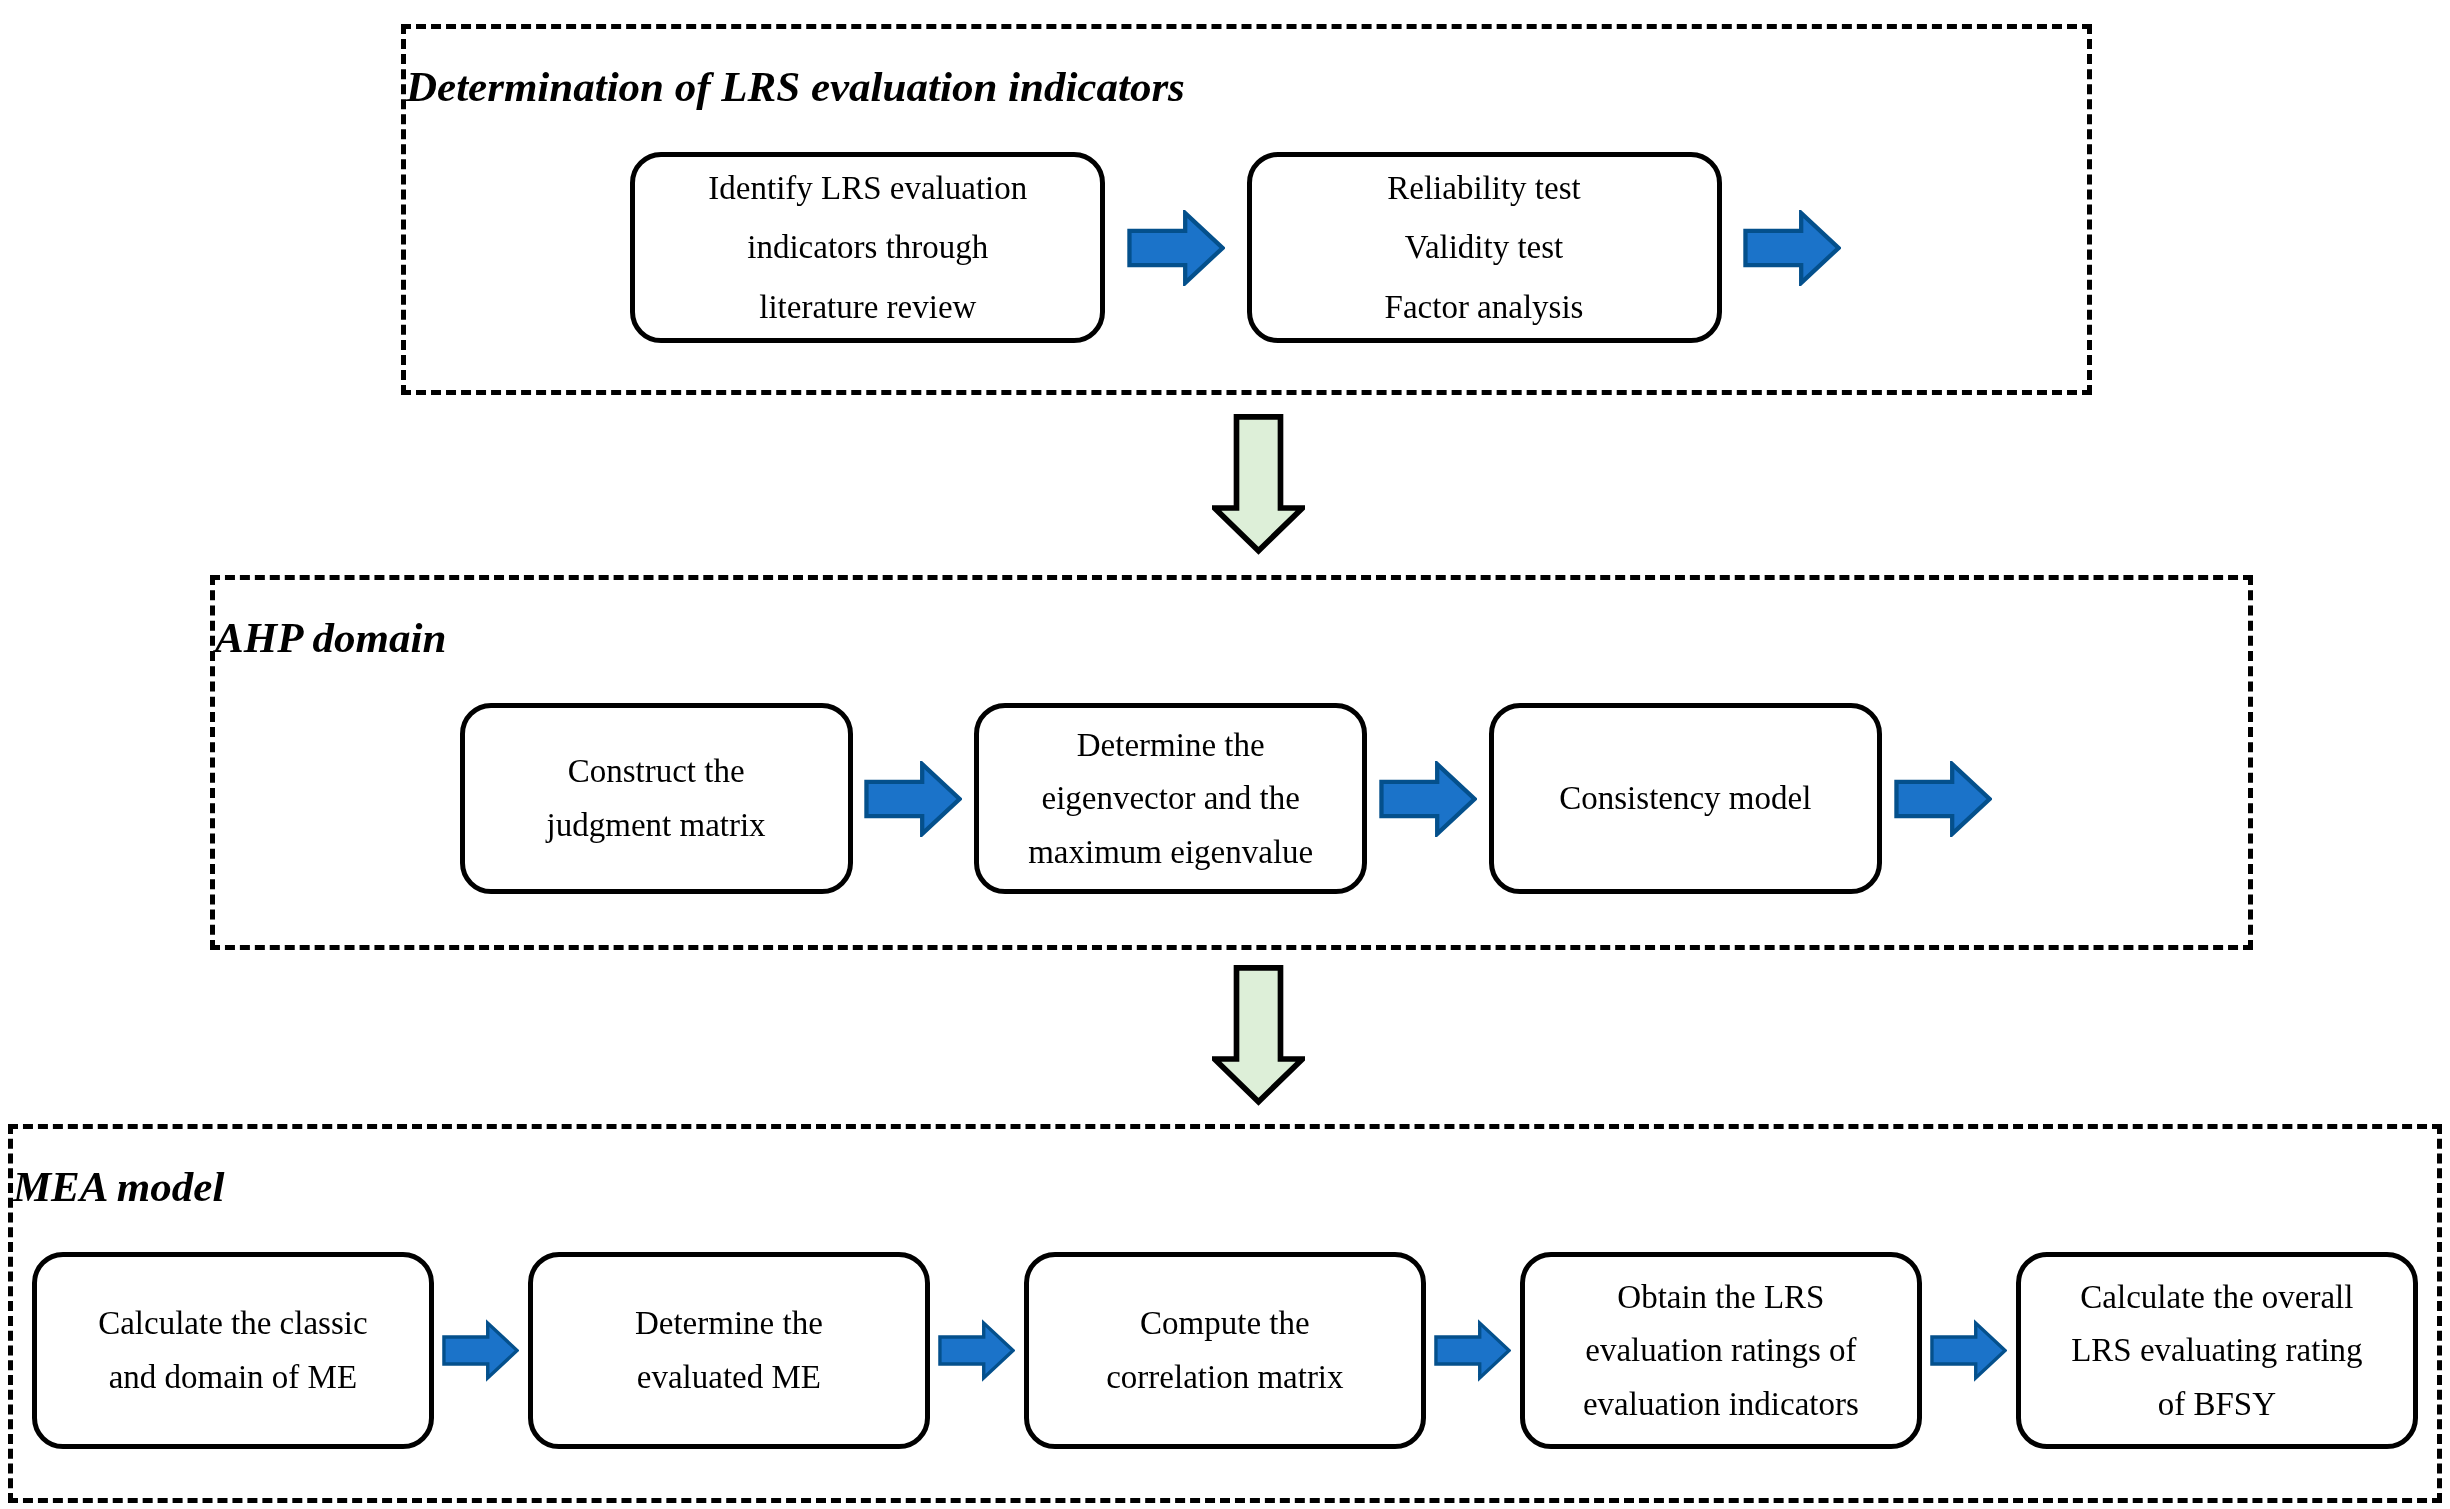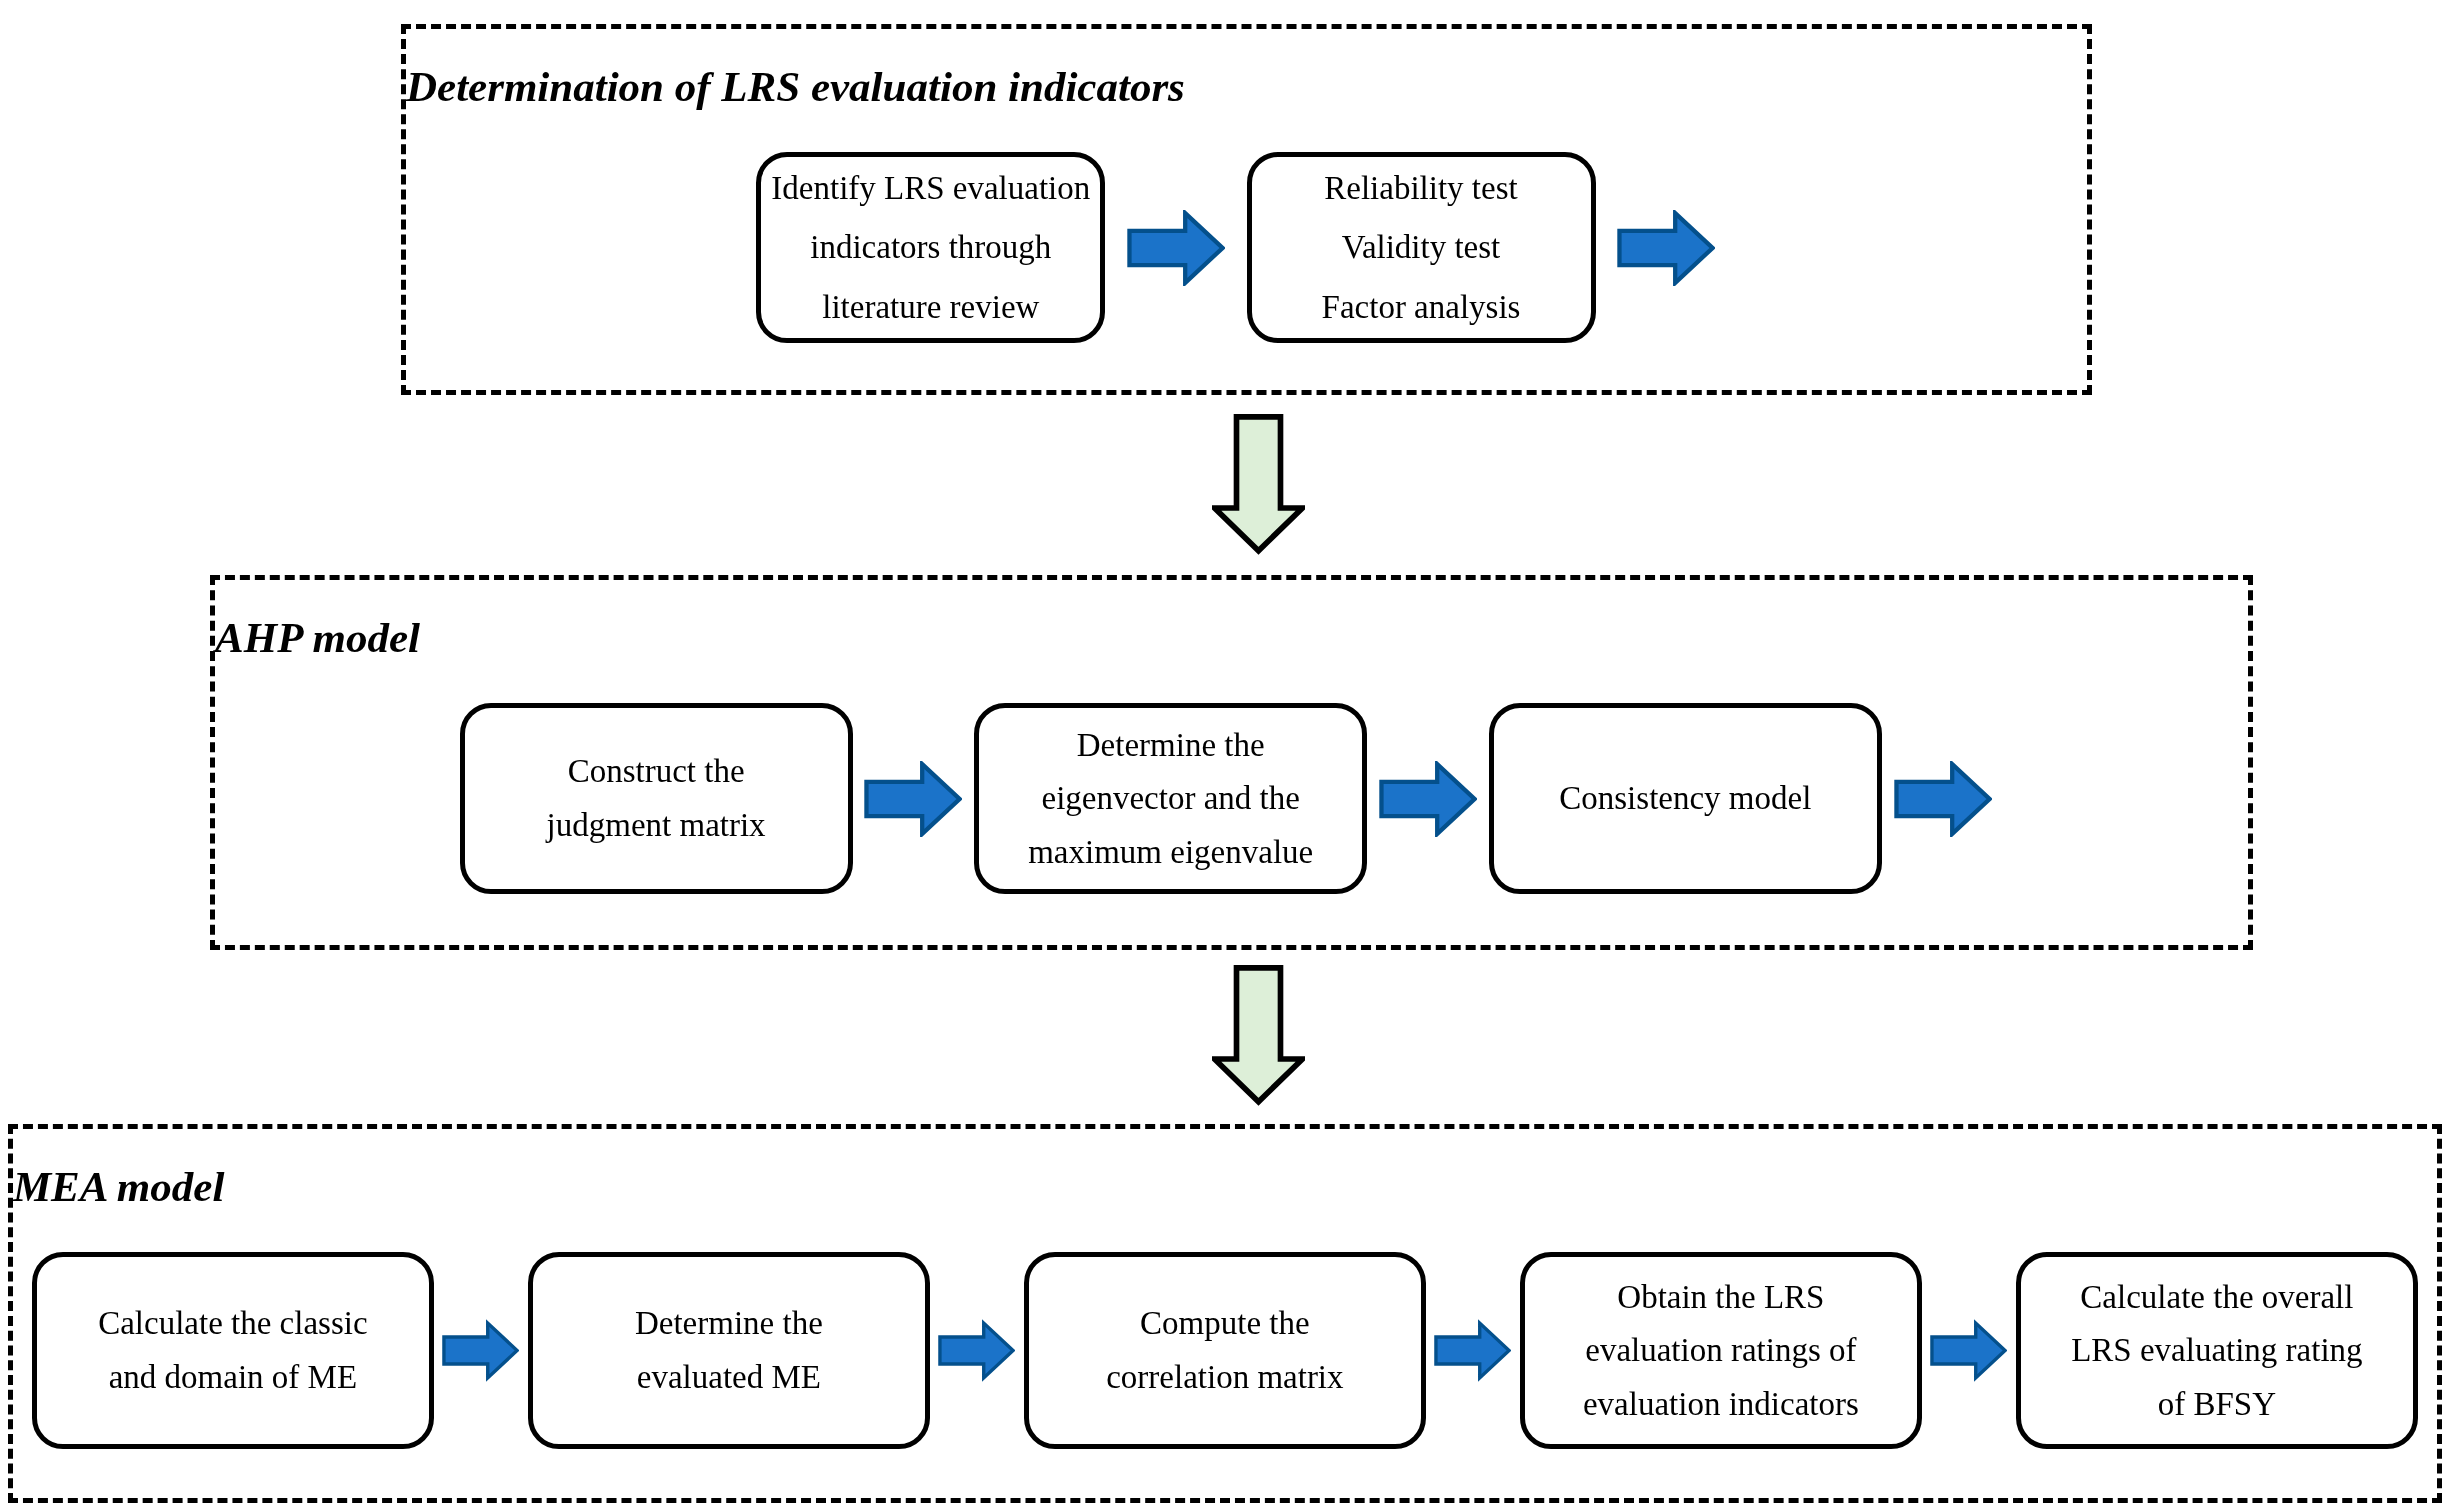--- a/index.html
+++ b/index.html
@@ -48,21 +48,21 @@
     border: 5.2px solid var(--ink);
     border-radius: 31px;
     background: var(--bg);
     display: flex;
     align-items: center;
     justify-content: center;
     text-align: center;
     font-size: 33px;
     white-space: pre-line;
   }
-  .sec1 .step { width: 349px; height: 191px; line-height: 1.8; }
+  .sec1 .step { width: 475px; height: 191px; line-height: 1.8; }
   .sec2 .step { width: 393px; height: 191px; line-height: 1.62; }
   .sec3 .step { width: 402px; height: 197px; line-height: 1.62; }
 
   .h-arrow { display: flex; align-items: center; flex: 0 0 auto; }
   .sec1 .h-arrow { margin: 0 21.6px; }
   .sec2 .h-arrow { margin: 0 11.8px; }
   .sec3 .h-arrow { margin: 0 8.5px; }
   .h-arrow svg { width: 98px; height: 76px; display: block; }
   .sec3 .h-arrow svg { width: 77px; height: 63px; }
 
@@ -111,21 +111,21 @@
     </div>
   </div>
 
   <div class="v-arrow v-arrow-1">
     <svg viewBox="0 0 148 222" aria-hidden="true">
         <polygon points="39,5 109,5 109,150 144,150 74,218 4,150 39,150"></polygon>
       </svg>
   </div>
 
   <div class="section sec2">
-    <div class="section-title">AHP model</div>
+    <div class="section-title">AHP domain</div>
     <div class="row">
       <div class="step">Construct the
 judgment matrix</div>
       <div class="h-arrow">
         <svg viewBox="0 0 160 122" aria-hidden="true">
             <polygon points="4,33 95,33 95,4 156,61 95,118 95,89 4,89"></polygon>
           </svg>
       </div>
       <div class="step">Determine the
 eigenvector and the

